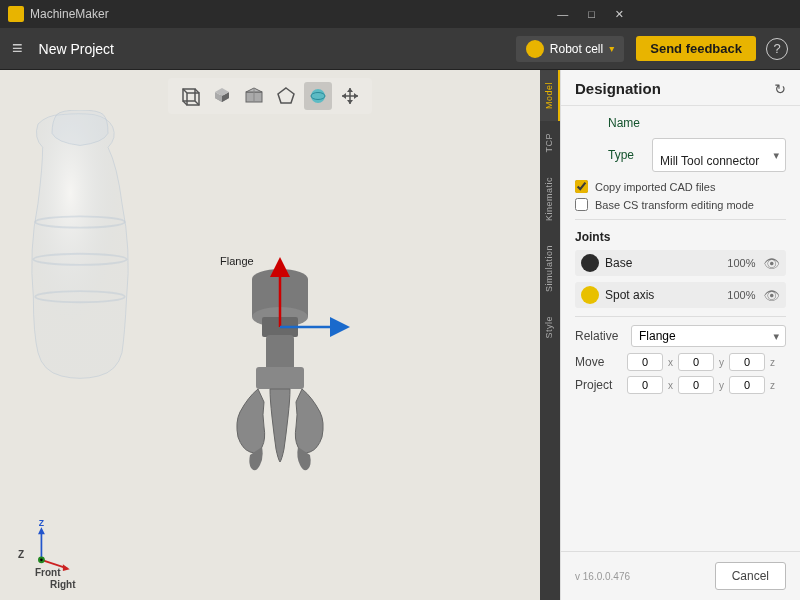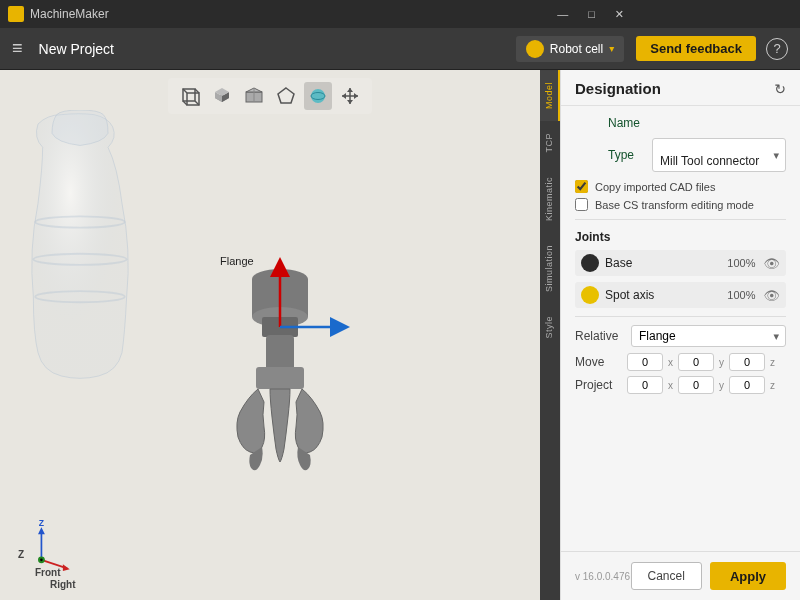--- a/index.html
+++ b/index.html
@@ -449,17 +449,16 @@
         <span class="transform-axis">y</span>
         <input class="transform-input" type="text" value="0" style="">
         <span class="transform-axis">z</span>
       </div>
     </div>
 
     <div id="panel-footer">
       <span class="version-text">v 16.0.0.476</span>
       <div class="footer-btns">
         <button class="btn-cancel">Cancel</button>
-        <button class="btn-apply">Apply</button>
       </div>
     </div>
   </div>
 </div>
 
 </body></html>

